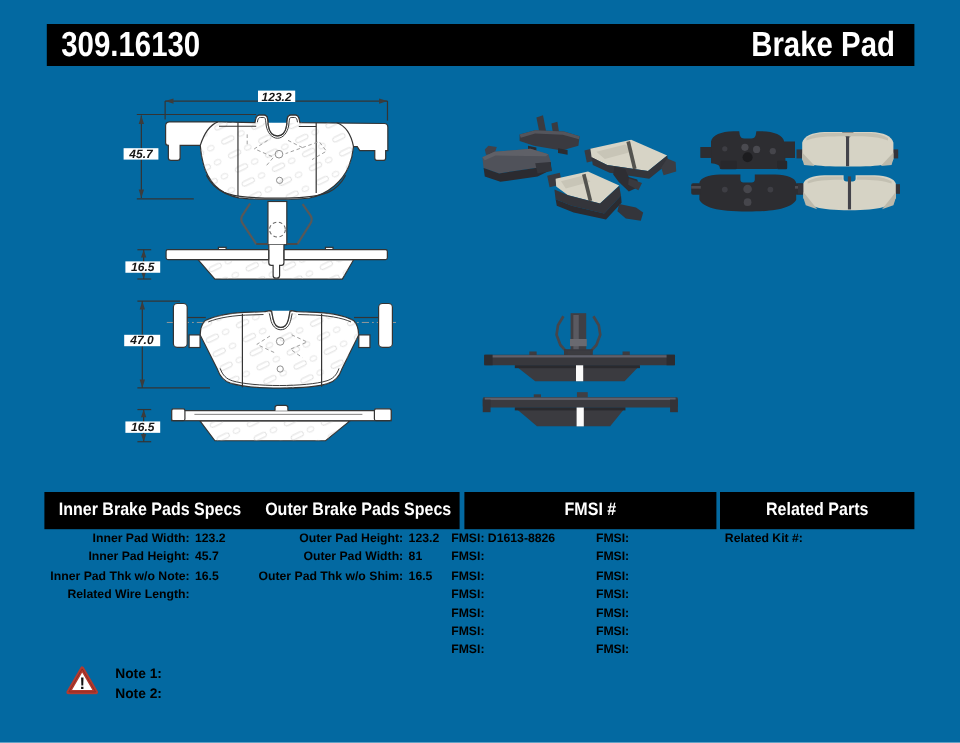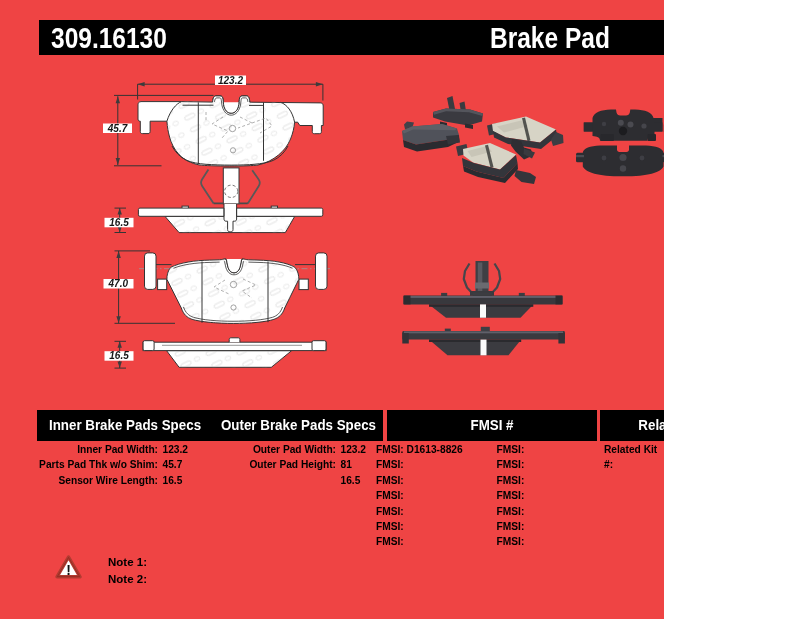--- a/index.html
+++ b/index.html
@@ -1,16 +1,16 @@
 <!DOCTYPE html>
 <html><head>
 <meta charset="utf-8">
 <style>
 html,body{margin:0;padding:0;background:#fff;}
-#page{position:relative;width:664px;height:619px;background:#ef4444;overflow:hidden;
+#page{position:relative;width:800px;height:619px;background:#0369a1;overflow:hidden;
   font-family:"Liberation Sans",sans-serif;color:#000;}
 .abs{position:absolute;}
 .bar{position:absolute;background:#000;}
 .wt{color:#fff;font-weight:bold;}
 .rowtxt{font-weight:bold;font-size:10.2px;line-height:15.4px;}
 </style>
 </head>
 <body>
 <div id="page">
 
@@ -339,32 +339,34 @@
   <div class="bar" style="left:37px;top:410px;width:346px;height:30.5px;"></div>
   <div class="bar" style="left:386.5px;top:410px;width:210px;height:30.5px;"></div>
   <div class="bar" style="left:600px;top:410px;width:162px;height:30.5px;"></div>
   <div class="abs wt" style="left:37px;top:410px;width:176px;height:30.5px;line-height:30.5px;font-size:15px;text-align:center;transform:scaleX(0.89);">Inner Brake Pads Specs</div>
   <div class="abs wt" style="left:210px;top:410px;width:177px;height:30.5px;line-height:30.5px;font-size:15px;text-align:center;transform:scaleX(0.89);">Outer Brake Pads Specs</div>
   <div class="abs wt" style="left:386.5px;top:410px;width:210px;height:30.5px;line-height:30.5px;font-size:15px;text-align:center;transform:scaleX(0.89);">FMSI #</div>
   <div class="abs wt" style="left:600px;top:410px;width:162px;height:30.5px;line-height:30.5px;font-size:15px;text-align:center;transform:scaleX(0.89);">Related Parts</div>
 
   <div class="abs rowtxt" style="left:0;top:442px;width:158px;text-align:right;">
     <div>Inner Pad Width:</div>
-    <div>Parts Pad Thk w/o Shim:</div>
-    <div>Sensor Wire Length:</div>
+    <div>Inner Pad Height:</div>
+    <div>Inner Pad Thk w/o Note:</div>
+    <div>Related Wire Length:</div>
   </div>
   <div class="abs rowtxt" style="left:162.5px;top:442px;">
     <div>123.2</div>
     <div>45.7</div>
     <div>16.5</div>
   </div>
 
   <div class="abs rowtxt" style="left:180px;top:442px;width:156px;text-align:right;">
+    <div>Outer Pad Height:</div>
     <div>Outer Pad Width:</div>
-    <div>Outer Pad Height:</div>
+    <div>Outer Pad Thk w/o Shim:</div>
   </div>
   <div class="abs rowtxt" style="left:340.5px;top:442px;">
     <div>123.2</div>
     <div>81</div>
     <div>16.5</div>
   </div>
 
   <div class="abs rowtxt" style="left:376px;top:442px;">
     <div>FMSI:&nbsp;D1613-8826</div>
     <div>FMSI:</div>
@@ -384,15 +386,15 @@
     <div>FMSI:</div>
   </div>
 
   <div class="abs rowtxt" style="left:604px;top:442px;">Related Kit #:</div>
 
   <svg class="abs" style="left:55px;top:554.5px;" width="27" height="24" viewBox="0 0 27 24">
     <path d="M13.5,2 L25,21.8 L2,21.8 Z" fill="#fff" stroke="#b23b31" stroke-width="3.4" stroke-linejoin="round"></path>
     <path d="M13.5,2.4 L24.6,21.6 L2.4,21.6 Z" fill="none" stroke="#8c2820" stroke-width="0.7" stroke-linejoin="round"></path>
     <text x="13.5" y="19.5" font-size="14" font-weight="bold" fill="#111" text-anchor="middle" font-family="Liberation Sans">!</text>
   </svg>
-  <div class="abs" style="left:108px;top:553.5px;font-weight:bold;font-size:11.5px;line-height:17.9px;">Note 1:<br>Note 2:</div>
+  <div class="abs" style="left:96px;top:553.5px;font-weight:bold;font-size:11.5px;line-height:17.9px;">Note 1:<br>Note 2:</div>
 
 </div>
 
 </body></html>

